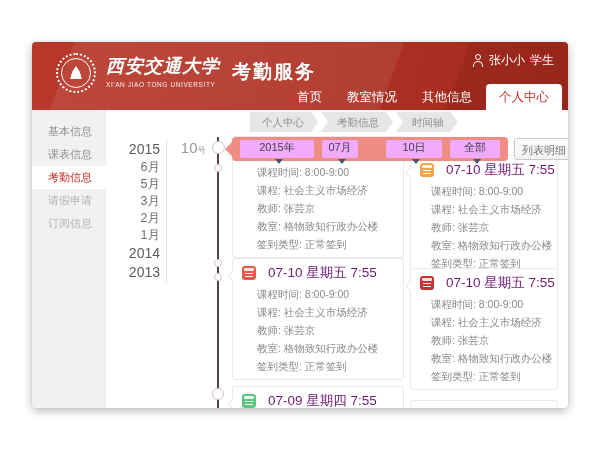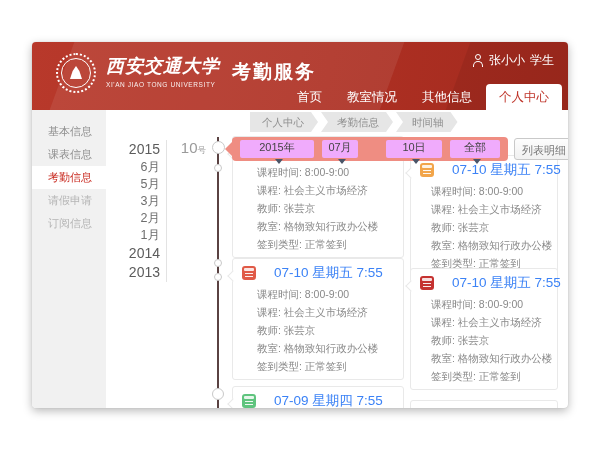--- a/index.html
+++ b/index.html
@@ -82,22 +82,22 @@
   .list-btn{position:absolute;left:482px;top:96px;width:60px;height:22px;line-height:22px;
     text-align:center;background:linear-gradient(#fdfdfd,#f1f1f1);border:1px solid #c9c9c9;
     border-radius:3px;font-size:11px;color:#777;cursor:pointer;box-sizing:border-box;z-index:5;}
 
   
   .card{position:absolute;width:172px;height:122px;background:#fff;border:1px solid #e9e9e9;
     border-radius:3px;box-sizing:border-box;padding-top:6px;z-index:1;}
   .card.right{width:148px;}
   .card::before{content:'';position:absolute;left:-4px;top:13px;width:7px;height:7px;background:#fff;
     border-left:1px solid #e9e9e9;border-bottom:1px solid #e9e9e9;transform:rotate(45deg);}
-  .card-head{height:16px;line-height:16px;margin:0 0 4px 9px;font-size:13.5px;color:#3b82f6;
-    white-space:nowrap;display:flex;align-items:center;gap:18px;}
+  .card-head{height:16px;line-height:16px;margin:0 0 4px 9px;font-size:13.5px;color:#701a75;
+    white-space:nowrap;display:flex;align-items:center;gap:12px;}
   .card-icon{width:14px;height:14px;border-radius:3px;position:relative;flex:0 0 auto;}
   .card-icon::before{content:'';position:absolute;left:2px;right:2px;top:2px;height:3px;
     background:rgba(255,255,255,.85);border-radius:1px;}
   .card-icon::after{content:'';position:absolute;left:3px;right:3px;top:7px;bottom:3px;
     background:repeating-linear-gradient(0deg,rgba(255,255,255,.9) 0 1px,transparent 1px 3px);}
   .card-field{height:18px;line-height:18px;padding-left:24px;font-size:10.5px;color:#8a8a8a;
     white-space:nowrap;}
   .card.right .card-field{padding-left:20px;}
 </style>
 </head>

